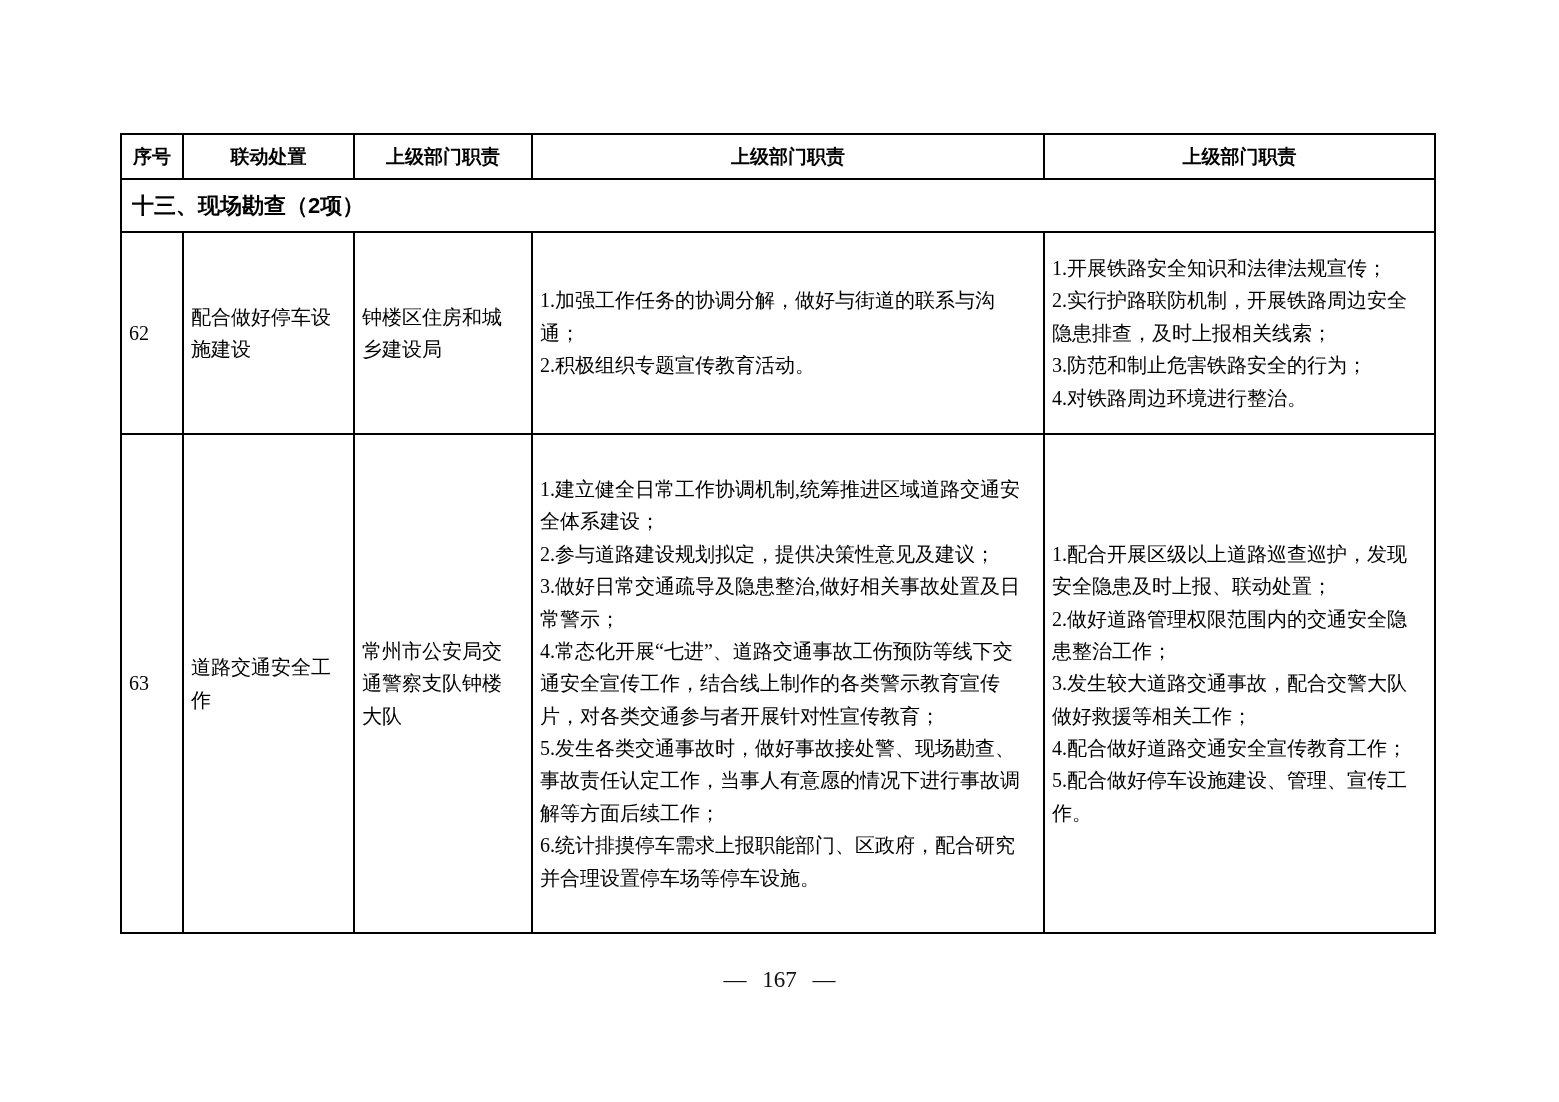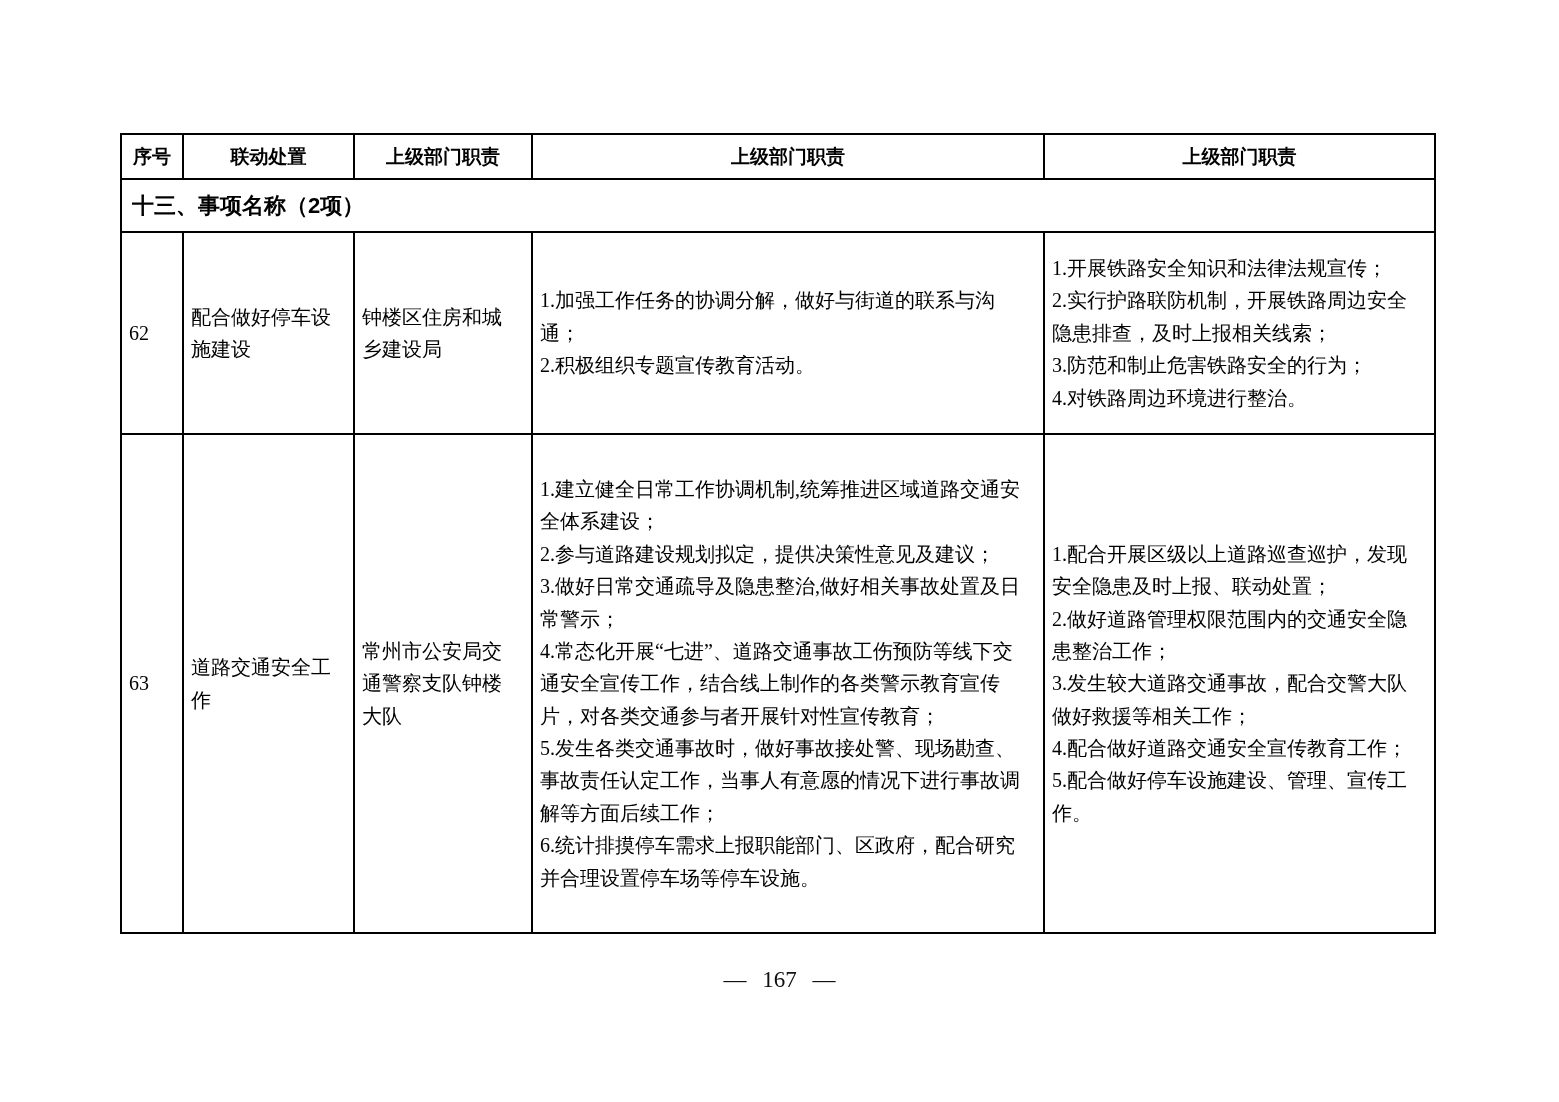--- a/index.html
+++ b/index.html
@@ -89,21 +89,21 @@
       <tr class="header-row">
         <th>序号</th>
         <th>联动处置</th>
         <th>上级部门职责</th>
         <th>上级部门职责</th>
         <th>上级部门职责</th>
       </tr>
     </thead>
     <tbody>
       <tr class="section-row">
-        <td colspan="5">十三、事项名称（2项）</td>
+        <td colspan="5">十三、现场勘查（2项）</td>
       </tr>
       <tr class="data-row row-62">
         <td class="c-center">62</td>
         <td class="c-left">配合做好停车设施建设</td>
         <td class="c-left">钟楼区住房和城乡建设局</td>
         <td class="c-left pre">1.加强工作任务的协调分解，做好与街道的联系与沟通；
 2.积极组织专题宣传教育活动。</td>
         <td class="c-left pre">1.开展铁路安全知识和法律法规宣传；
 2.实行护路联防机制，开展铁路周边安全隐患排查，及时上报相关线索；
 3.防范和制止危害铁路安全的行为；

